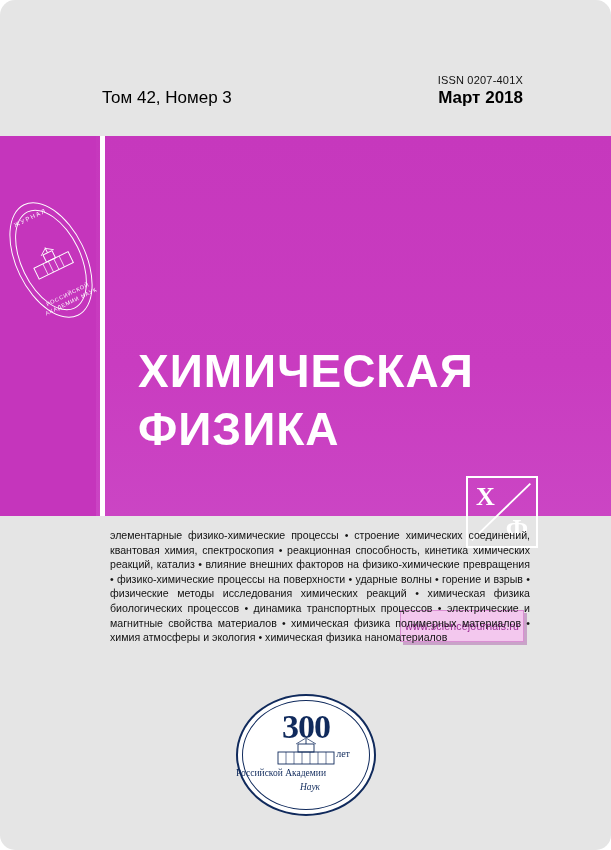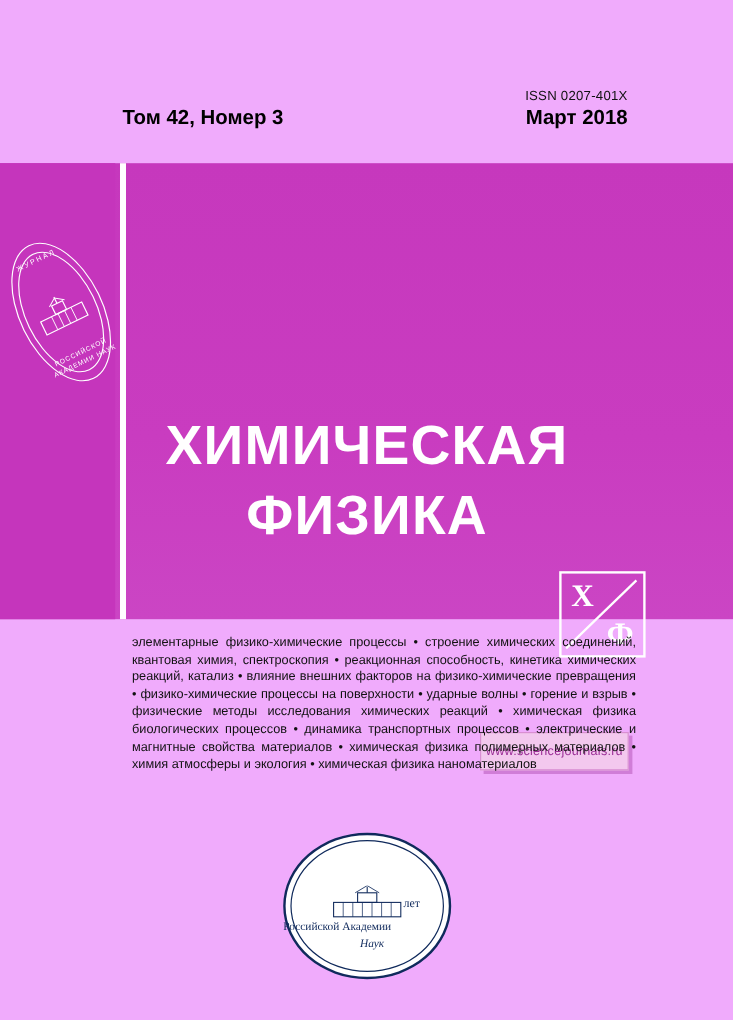--- a/index.html
+++ b/index.html
@@ -10,22 +10,23 @@
   body {
     width: 611px;
     height: 850px;
     font-family: "Liberation Sans", sans-serif;
     overflow: hidden;
   }
   .page {
     position: relative;
     width: 611px;
     height: 850px;
-    background: #f0abfc;
-    box-sizing: border-box;
+    background: #e5e5e5;
+    box-sizing: border-box;
+    border-radius: 15px;
   }
 
   
   .header {
     position: absolute;
     left: 0;
     top: 0;
     width: 611px;
     height: 136px;
   }
@@ -35,21 +36,21 @@
     top: 74px;
     font-size: 11px;
     color: #111;
     letter-spacing: 0.2px;
   }
   .vol {
     position: absolute;
     left: 102px;
     top: 88px;
     font-size: 17px;
-    font-weight: bold;
+    font-weight: normal;
     color: #000;
   }
   .date {
     position: absolute;
     right: 88px;
     top: 88px;
     font-size: 17px;
     font-weight: bold;
     color: #000;
   }
@@ -140,21 +141,20 @@
   .title {
     position: absolute;
     left: 138px;
     top: 206px;
     color: #ffffff;
     font-size: 46px;
     font-weight: bold;
     line-height: 58px;
     letter-spacing: 1px;
     white-space: pre-line;
-    text-align: center;
   }
 
   
   .hf-box {
     position: absolute;
     left: 466px;
     top: 340px;
     width: 72px;
     height: 72px;
     border: 2px solid #ffffff;
@@ -348,20 +348,21 @@
     </div>
   </div>
 
   <div class="topics">
     <span class="body">элементарные физико-химические процессы • строение химических соединений, квантовая химия, спектроскопия • реакционная способность, кинетика химических реакций, катализ • влияние внешних факторов на физико-химические превращения • физико-химические процессы на поверхности • ударные волны • горение и взрыв • физические методы исследования химических реакций • химическая физика биологических процессов • динамика транспортных процессов • электрические и магнитные свойства материалов • химическая физика полимерных материалов • химия атмосферы и экология • химическая физика наноматериалов</span>
   </div>
 
   <div class="emblem">
     <div class="emblem-outer"></div>
     <div class="emblem-inner"></div>
+    <div class="emblem-300">300</div>
     <div class="emblem-let">лет</div>
     <svg class="emblem-bldg" viewBox="0 0 60 28">
       <rect x="2" y="14" width="56" height="12" fill="none" stroke="#102a5c" stroke-width="0.9"></rect>
       <rect x="22" y="6" width="16" height="8" fill="none" stroke="#102a5c" stroke-width="0.9"></rect>
       <path d="M30 1 L30 6" stroke="#102a5c" stroke-width="0.9"></path>
       <path d="M10 14 L10 26 M18 14 L18 26 M26 14 L26 26 M34 14 L34 26 M42 14 L42 26 M50 14 L50 26" stroke="#102a5c" stroke-width="0.6"></path>
       <path d="M20 6 L30 0 L40 6" fill="none" stroke="#102a5c" stroke-width="0.7"></path>
     </svg>
     <div class="emblem-cap1">Российской Академии</div>
     <div class="emblem-cap2">Наук</div>

